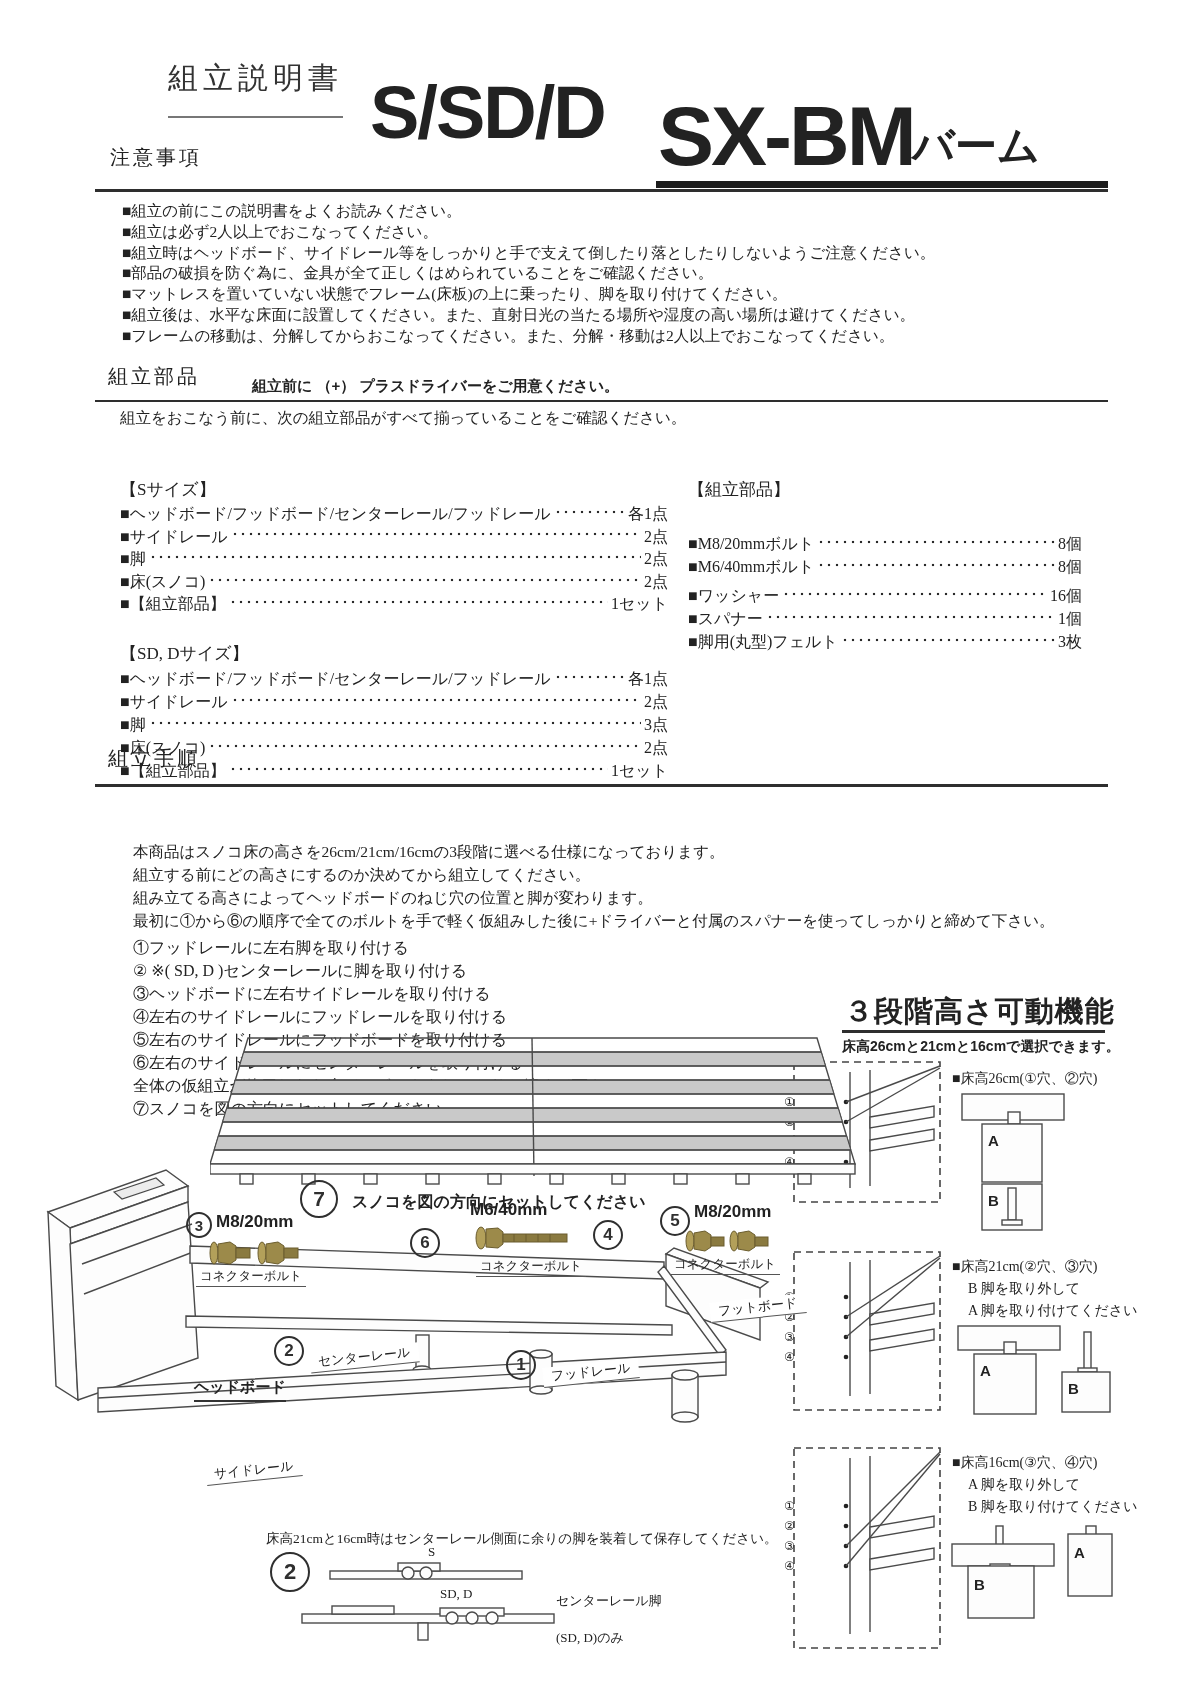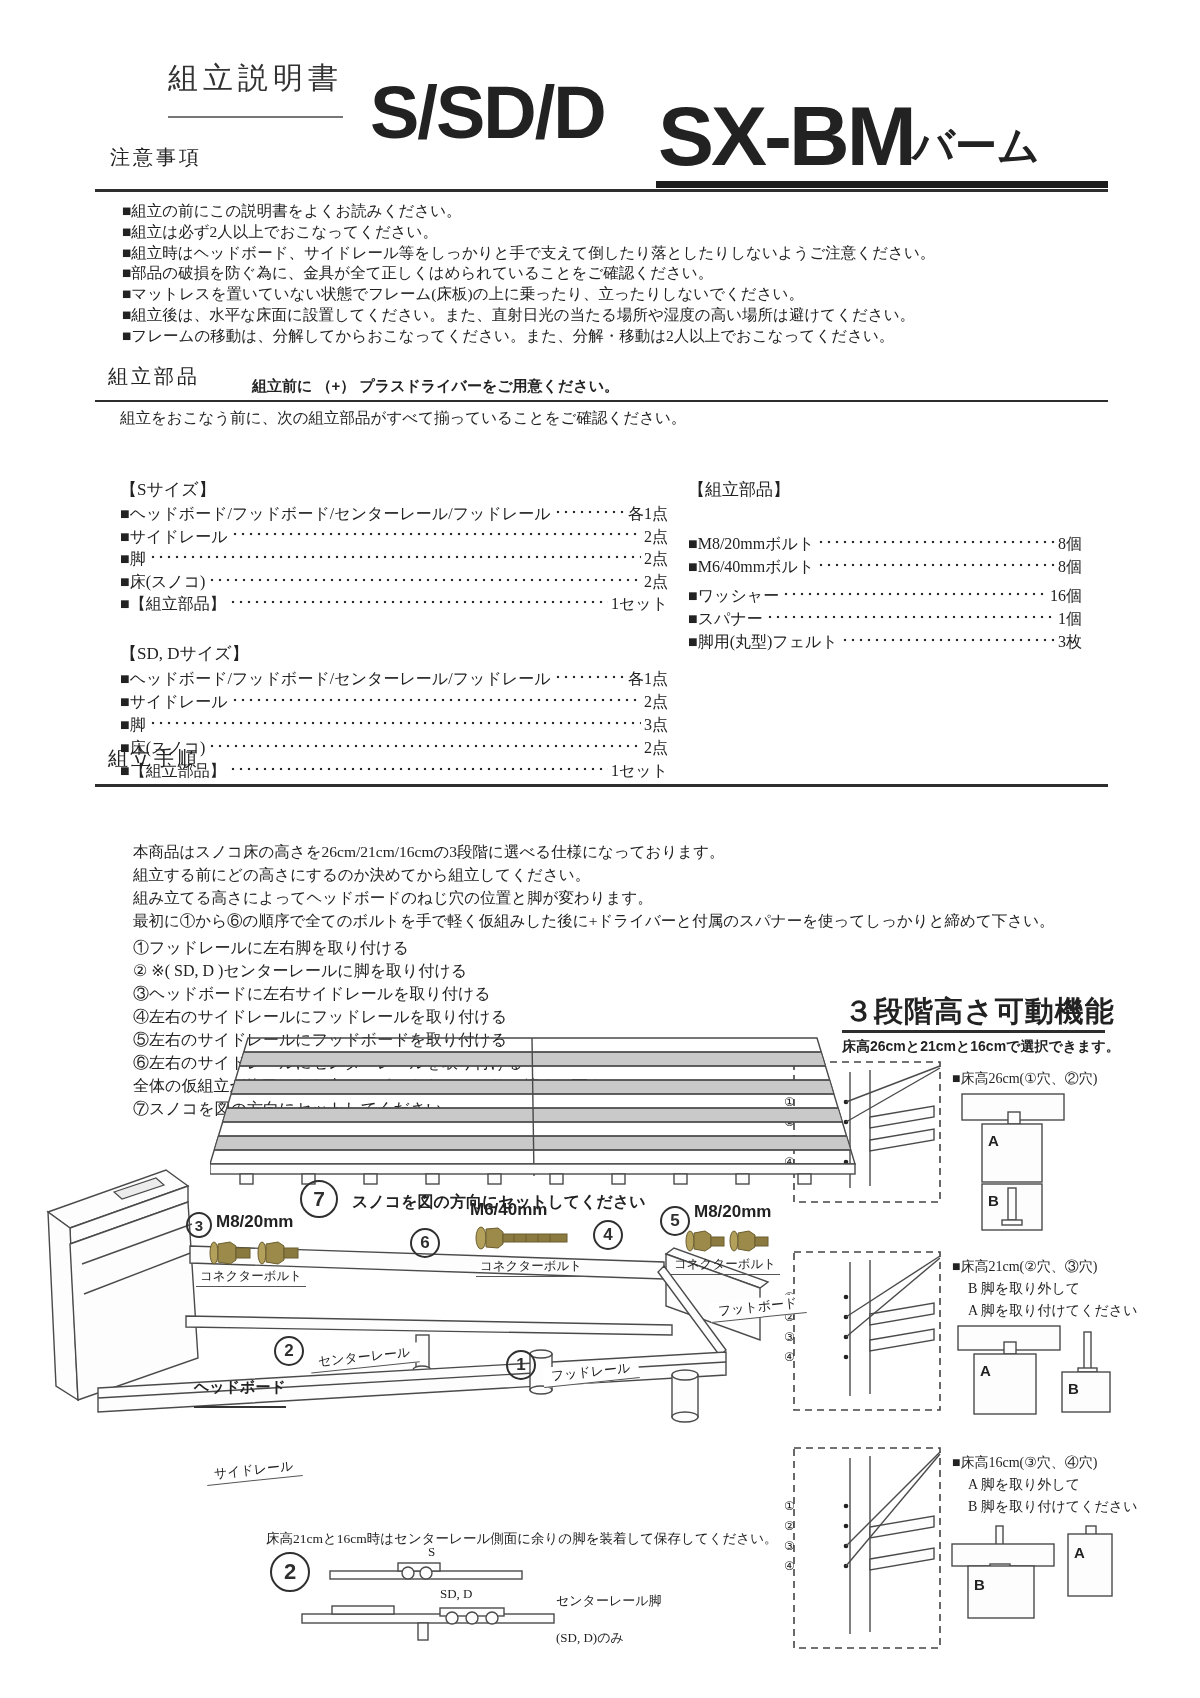--- a/index.html
+++ b/index.html
@@ -30,21 +30,21 @@
         font-family:"Liberation Sans","DejaVu Sans",sans-serif;background:rgba(255,255,255,.0);}
   .c26{width:26px;height:26px;font-size:15px;}
   .c30{width:30px;height:30px;font-size:17px;}
   .c38{width:38px;height:38px;font-size:21px;}
   .c40{width:40px;height:40px;font-size:22px;}
   
   .boltsize{font-size:17px;font-weight:700;}
   .connlbl{font-size:12.5px;border-bottom:1.5px solid #555;padding:0 4px 1px;}
   .slantlbl{font-size:13px;display:inline-block;transform:rotate(-6deg);
             border-bottom:1.5px solid #555;padding:0 8px 1px;background:#fff;}
-  .hblbl{font-size:15px;font-weight:700;border-bottom:2px solid #333;padding-bottom:9px;}
+  .hblbl{font-size:15px;font-weight:700;border-bottom:2px solid #333;padding-bottom:3px;}
   .feat-title{font-size:29px;font-weight:700;letter-spacing:1px;}
   .feat-sub{font-size:14px;font-weight:600;}
   .hopt{font-size:14px;}
   .hnote{font-size:13.5px;}
   svg{display:block;}
   svg .ln{stroke:#4a4a4a;stroke-width:1.4;fill:none;}
   svg .fc{stroke:#4a4a4a;stroke-width:1.4;fill:#fdfdfd;}
   svg .dash{stroke:#444;stroke-width:1.6;fill:none;stroke-dasharray:7 5;}
   svg text{font-family:"Liberation Sans","DejaVu Sans",sans-serif;fill:#222;}
 </style>
@@ -59,21 +59,21 @@
   <div class="abs hdr-name gothic" style="left:912px;top:118px;">バーム</div>
   <div class="rule" style="left:656px;top:181px;width:452px;height:7px;background:#1c1c1c;"></div>
 
   <div class="abs sec-title" style="left:110px;top:144px;">注意事項</div>
   <div class="rule" style="left:95px;top:189px;width:1013px;height:3px;"></div>
   <div class="abs" style="left:122px;top:201px;width:980px;font-size:15.5px;line-height:20.8px;">
     <div class="txtline">■組立の前にこの説明書をよくお読みください。</div>
     <div class="txtline">■組立は必ず2人以上でおこなってください。</div>
     <div class="txtline">■組立時はヘッドボード、サイドレール等をしっかりと手で支えて倒したり落としたりしないようご注意ください。</div>
     <div class="txtline">■部品の破損を防ぐ為に、金具が全て正しくはめられていることをご確認ください。</div>
-    <div class="txtline">■マットレスを置いていない状態でフレーム(床板)の上に乗ったり、立ったりしないでください。</div>
+    <div class="txtline">■マットレスを置いていない状態でフレーム(床板)の上に乗ったり、脚を取り付けてください。</div>
     <div class="txtline">■組立後は、水平な床面に設置してください。また、直射日光の当たる場所や湿度の高い場所は避けてください。</div>
     <div class="txtline">■フレームの移動は、分解してからおこなってください。また、分解・移動は2人以上でおこなってください。</div>
   </div>
 
   <div class="abs sec-title" style="left:108px;top:363px;">組立部品</div>
   <div class="abs gothic" style="left:252px;top:377px;font-size:15px;font-weight:600;">組立前に （+） プラスドライバーをご用意ください。</div>
   <div class="rule" style="left:95px;top:400px;width:1013px;height:2px;"></div>
   <div class="abs" style="left:120px;top:408px;font-size:15.5px;">組立をおこなう前に、次の組立部品がすべて揃っていることをご確認ください。</div>
 
   <div class="abs" style="left:120px;top:478px;font-size:17px;">【Sサイズ】</div>

